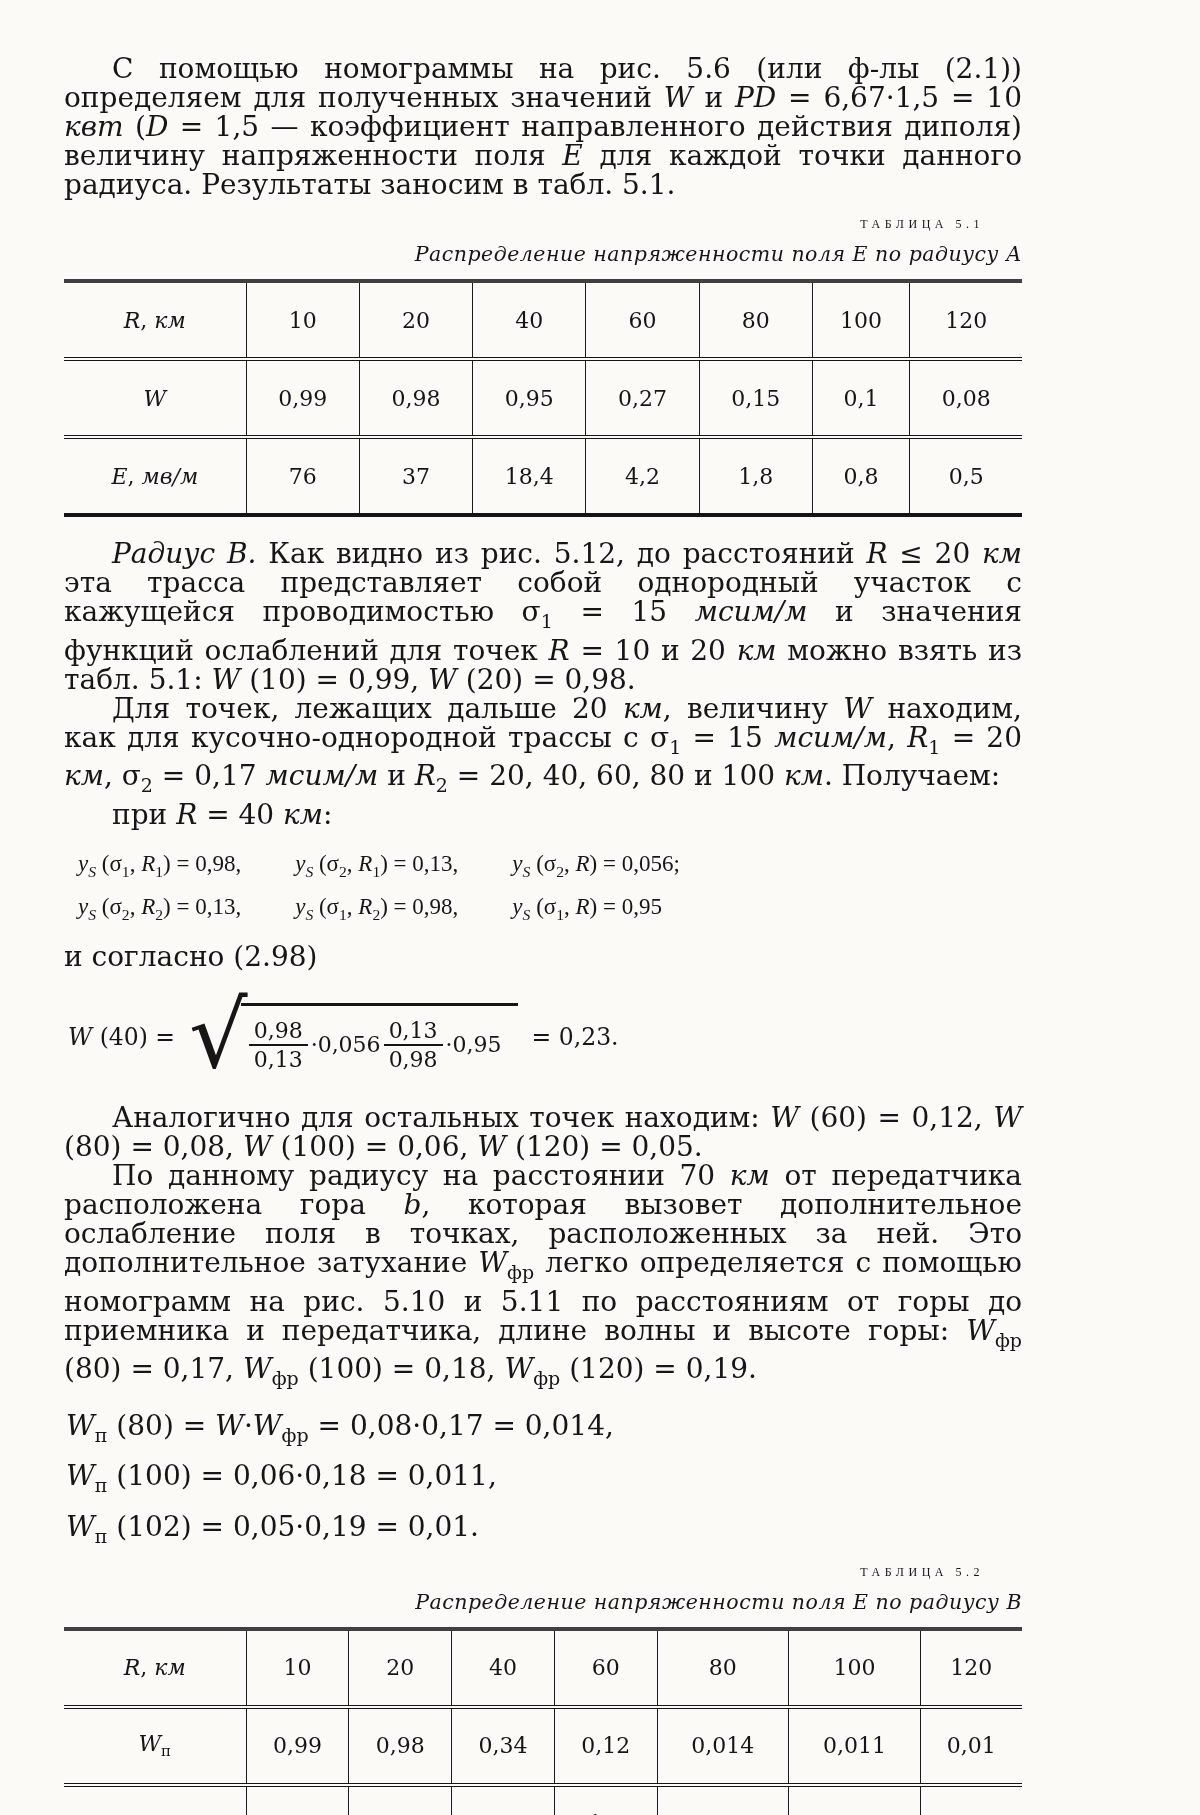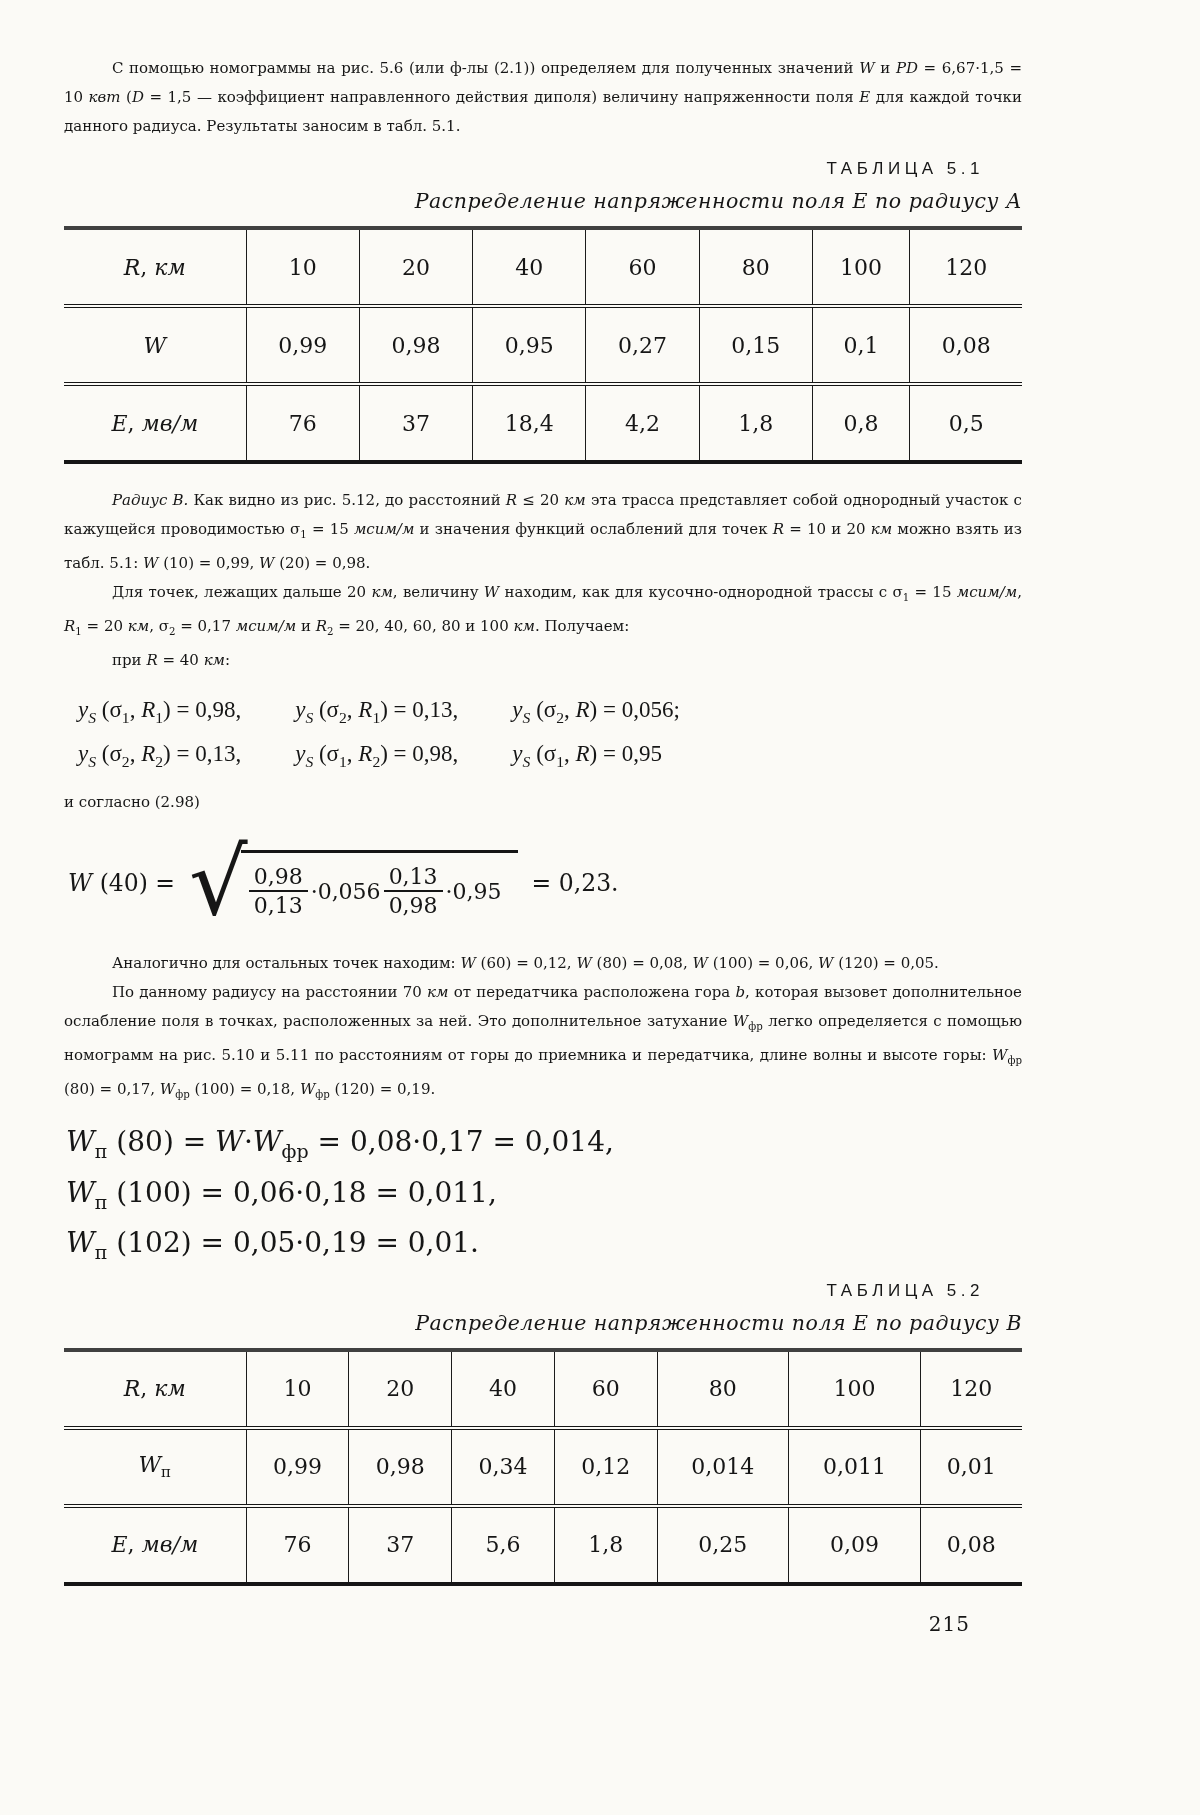--- a/index.html
+++ b/index.html
@@ -4,28 +4,28 @@
 <style>
   html, body { margin: 0; padding: 0; }
   body {
     width: 1200px; height: 1815px; overflow: hidden;
     background: #fbfaf6; color: #161616;
     font-family: "DejaVu Serif", "Liberation Serif", serif;
   }
   .page { width: 958px; margin: 0 0 0 64px; padding-top: 54px; }
 
   .para {
-    font-size: 15px; line-height: 29px; text-align: justify;
+    font-size: 28px; line-height: 29px; text-align: justify;
     text-indent: 48px; margin: 0;
   }
   .no-indent { text-indent: 0; }
 
   .table-label {
-    text-align: right; font-size: 17px; letter-spacing: 4.5px;
-    margin: 18px 38px 0 0; font-family: Liberation Sans, sans-serif;
+    text-align: right; font-size: 12px; letter-spacing: 4.5px;
+    margin: 18px 38px 0 0; font-family: Liberation Serif, serif;
   }
   .table-caption {
     text-align: right; font-style: italic; font-size: 20.5px;
     margin-top: 10px; letter-spacing: 0.5px;
   }
 
   table.data {
     width: 100%; border-collapse: collapse; margin-top: 13px;
     border-top: 4px solid #404040; border-bottom: 4px solid #151515;
   }

